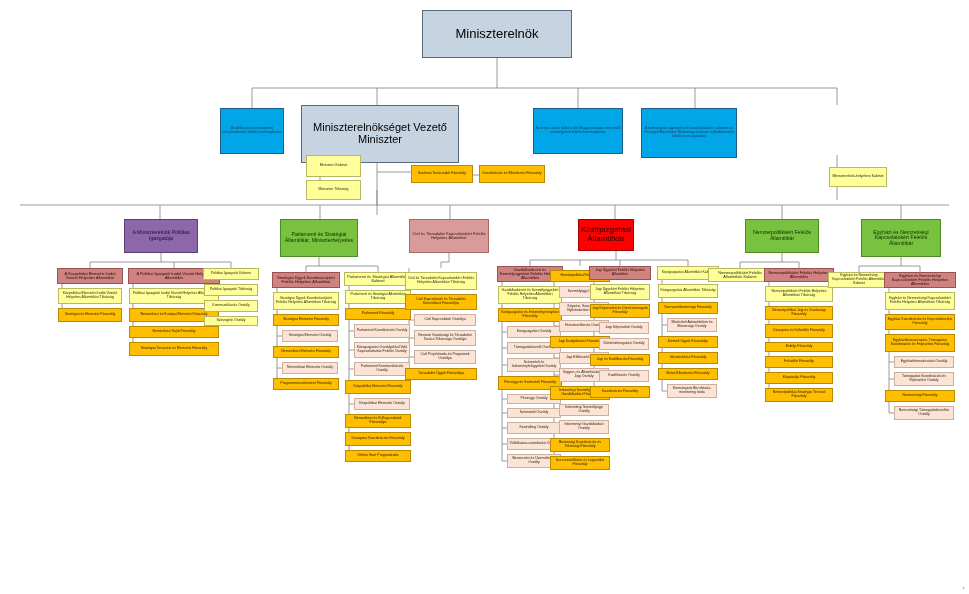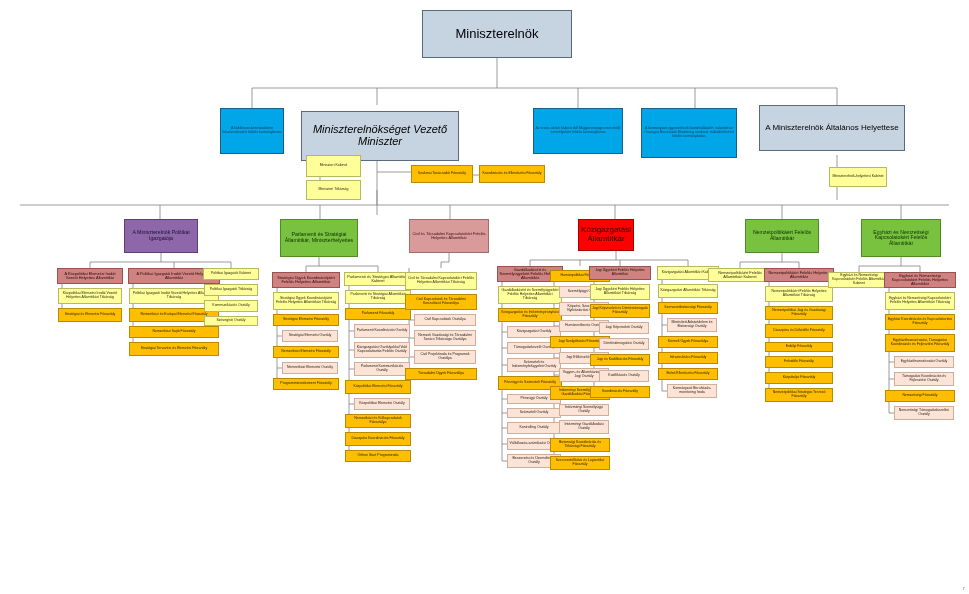--- a/index.html
+++ b/index.html
@@ -213,35 +213,34 @@
         <path d="M889 379 L894 379"></path>
         <path d="M889 396 L885 396"></path>
         <path d="M889 413 L894 413"></path>
       </g>
   </svg>
 
   <div class="node c-gray t-xxl" style="left:422px;top:10px;width:150px;height:48px;">Miniszterelnök</div>
 
   <div class="node c-blue t-xxs" style="left:220px;top:108px;width:64px;height:46px;">A kábítószer-kereskedelem felszámolásáért felelős kormánybiztos</div>
 
-  <div class="node c-gray t-xl" style="left:301px;top:111px;width:158px;height:50px;font-style:italic;">Miniszterelnökséget Vezető Miniszter</div>
+  <div class="node c-gray t-xl" style="left:301px;top:105px;width:158px;height:58px;">Miniszterelnökséget Vezető Miniszter</div>
 
   <div class="node c-yellow t-xxs" style="left:306px;top:155px;width:55px;height:22px;">Miniszteri Kabinet</div>
 
   <div class="node c-yellow t-xxs" style="left:306px;top:180px;width:55px;height:20px;">Miniszteri Titkárság</div>
 
   <div class="node c-orange t-xxs" style="left:411px;top:165px;width:62px;height:18px;">Szakmai Tanácsadói Főosztály</div>
 
   <div class="node c-orange t-xxs" style="left:479px;top:165px;width:66px;height:18px;">Koordinációs és Ellenőrzési Főosztály</div>
 
   <div class="node c-blue t-xxs" style="left:533px;top:108px;width:90px;height:46px;">Az orosz–ukrán háború elől Magyarországra menekülő személyekért felelős kormánybiztos</div>
 
   <div class="node c-blue t-xxs" style="left:641px;top:108px;width:96px;height:50px;">A kormányzati egyeztetések koordinálásáért, valamint az Országos Beruházás Monitoring rendszer működtetéséért felelős kormánybiztos</div>
 
-  <div class="node c-gray t-lg" style="left:759px;top:105px;width:146px;height:46px;">A Miniszterelnök Általános Helyettese</div>
 
   <div class="node c-yellow t-xxs" style="left:829px;top:167px;width:58px;height:20px;">Miniszterelnök-helyettesi Kabinet</div>
 
   <div class="corner-mark">r</div>
 
   <div id="columns-host">
       <div class="node c-purple t-md" style="left: 124px; top: 219px; width: 74px; height: 34px;">A Miniszterelnök Politikai Igazgatója</div>
       <div class="node c-rose t-xs" style="left: 57px; top: 268px; width: 66px; height: 16px;">A Közpolitikai Elemzési Irodát Vezető Helyettes Államtitkár</div>
       <div class="node c-yellow t-xxs" style="left: 58px; top: 288px; width: 64px; height: 16px;">Közpolitikai Elemzési Irodát Vezető Helyettes Államtitkári Titkárság</div>
       <div class="node c-orange t-xxs" style="left: 58px; top: 308px; width: 64px; height: 14px;">Stratégiai és Elemzési Főosztály</div>

